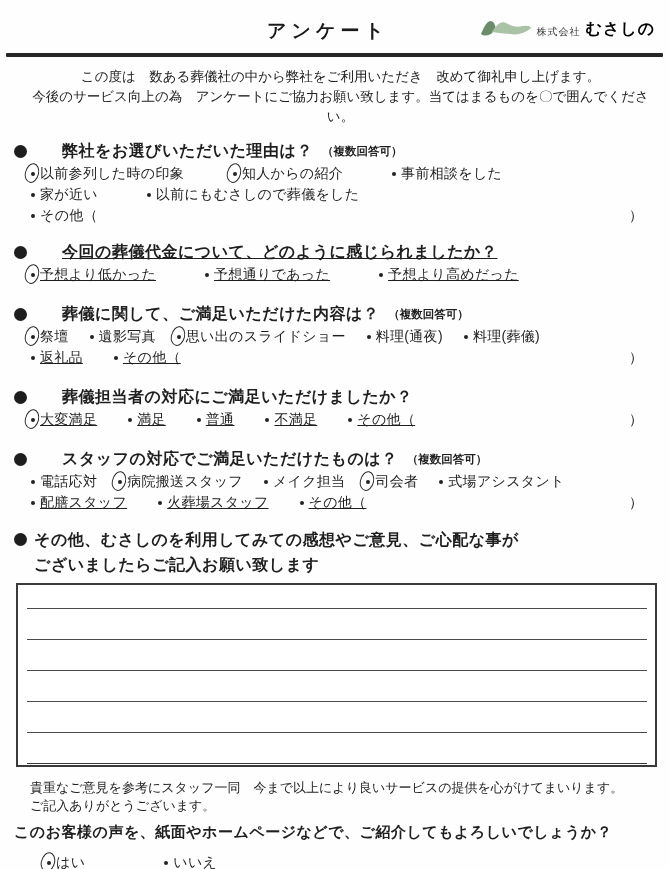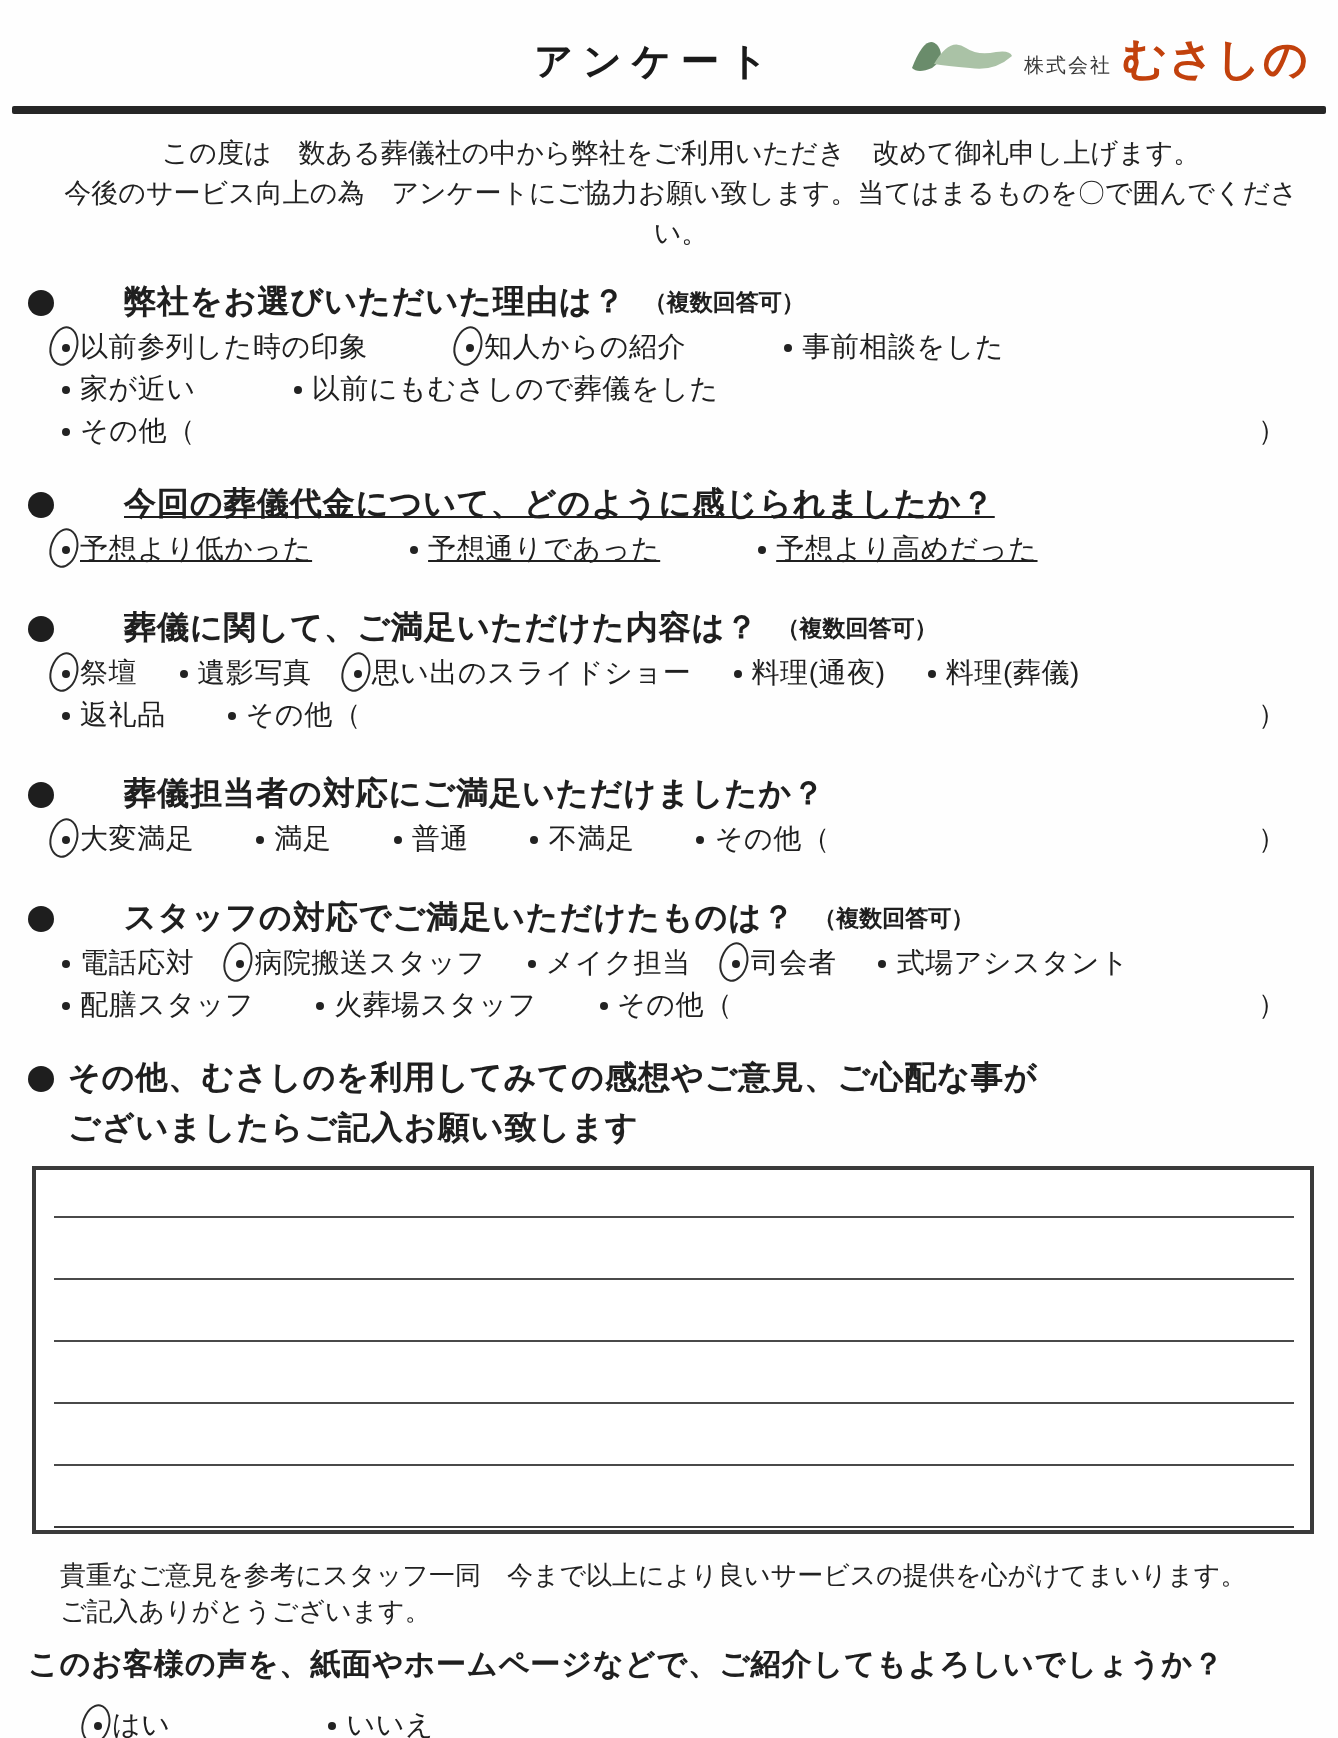--- a/index.html
+++ b/index.html
@@ -9,35 +9,35 @@
     font-family:"Liberation Sans","DejaVu Sans",sans-serif;
   }
   
   .header { position:relative; height:53px; }
   .page-title {
     position:absolute; left:0; right:13px; top:18px; text-align:center;
     font-size:19px; font-weight:bold; letter-spacing:5px; color:#1a1a1a;
   }
   .logo { position:absolute; right:14px; top:14px; display:flex; align-items:center; gap:5px; }
   .logo-prefix { font-size:10px; color:#3a3a3a; letter-spacing:1px; margin-top:6px; }
-  .logo-name { font-size:22px; font-weight:bold; color:#c2410c; letter-spacing:1px; font-family:"DejaVu Serif","Liberation Serif",serif;text-align:center; }
+  .logo-name { font-size:16px; font-weight:bold; color:#000000; letter-spacing:1px; font-family:"DejaVu Serif","Liberation Serif",serif;text-align:center; }
   .rule { height:4px; background:#262626; margin:0 6px; border-radius:1px; }
   
   .intro { margin:10px 12px 0 24px; font-size:13.5px; line-height:20px; color:#222;text-align:center; }
   
   .question { margin-left:14px; margin-right:12px; }
   .q1 { margin-top:12px; } .q2 { margin-top:14px;text-decoration:underline; } .q3 { margin-top:17px; }
   .q4 { margin-top:17px; } .q5 { margin-top:17px; }
   .q-head { display:flex; align-items:center; gap:7px; height:24px; }
   .q-marker { width:13px; height:13px; background:#1e1e1e; border-radius:50%; flex:0 0 auto; }
   .q-title { font-size:16px; font-weight:bold; letter-spacing:0.5px; white-space:nowrap;padding-left:28px; }
   .q-note { font-size:11.5px; font-weight:bold; margin-left:2px; white-space:nowrap; }
   .row { display:flex; align-items:center; height:21px; padding-left:12px; font-size:14px; }
   .gap-s  > .opt { margin-right:16px; }
-  .gap-m  > .opt { margin-right:26px; }
+  .gap-m  > .opt { margin-right:26px;text-decoration:underline; }
   .gap-w  > .opt { margin-right:44px; }
   .gap-xl > .opt { margin-right:74px; }
   .opt { display:flex; align-items:center; white-space:nowrap; }
   .opt-label { letter-spacing:0.3px; }
   .bullet { position:relative; width:14px; height:19px; display:inline-block; flex:0 0 auto; }
   .bullet::after {
     content:''; position:absolute; left:5px; top:8px;
     width:4px; height:4px; border-radius:50%; background:#222;
   }
   .circle-mark {

